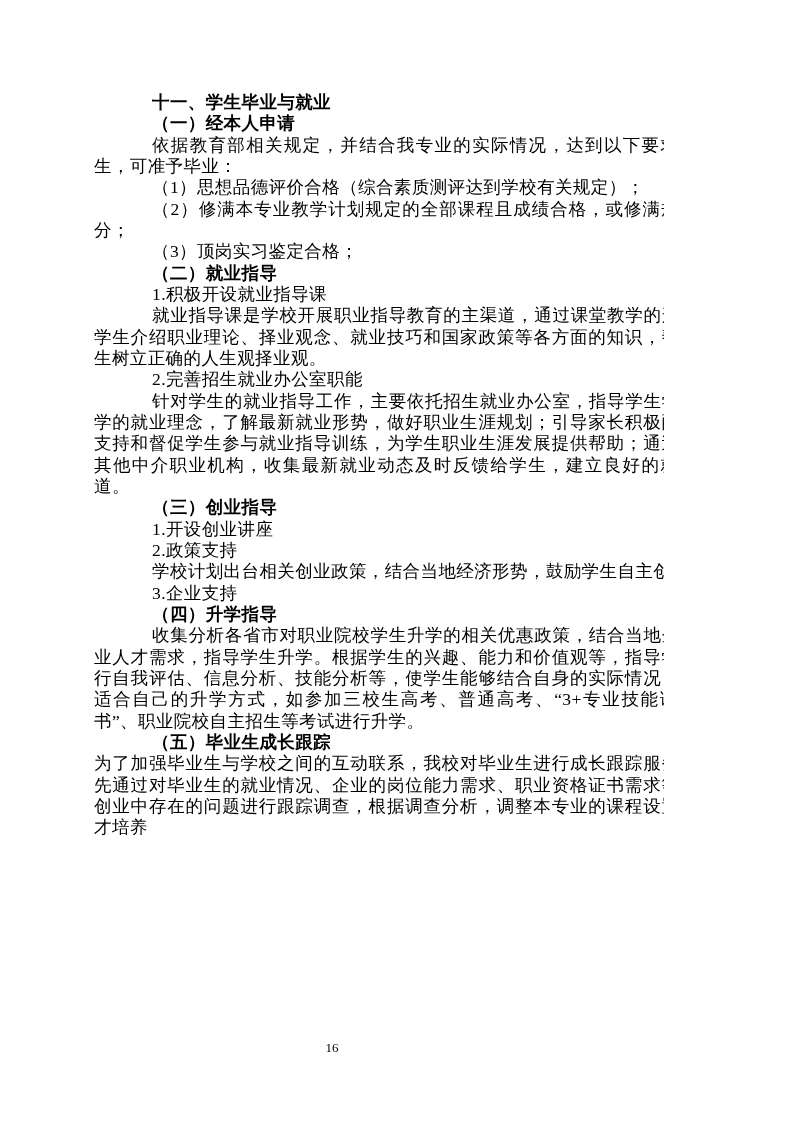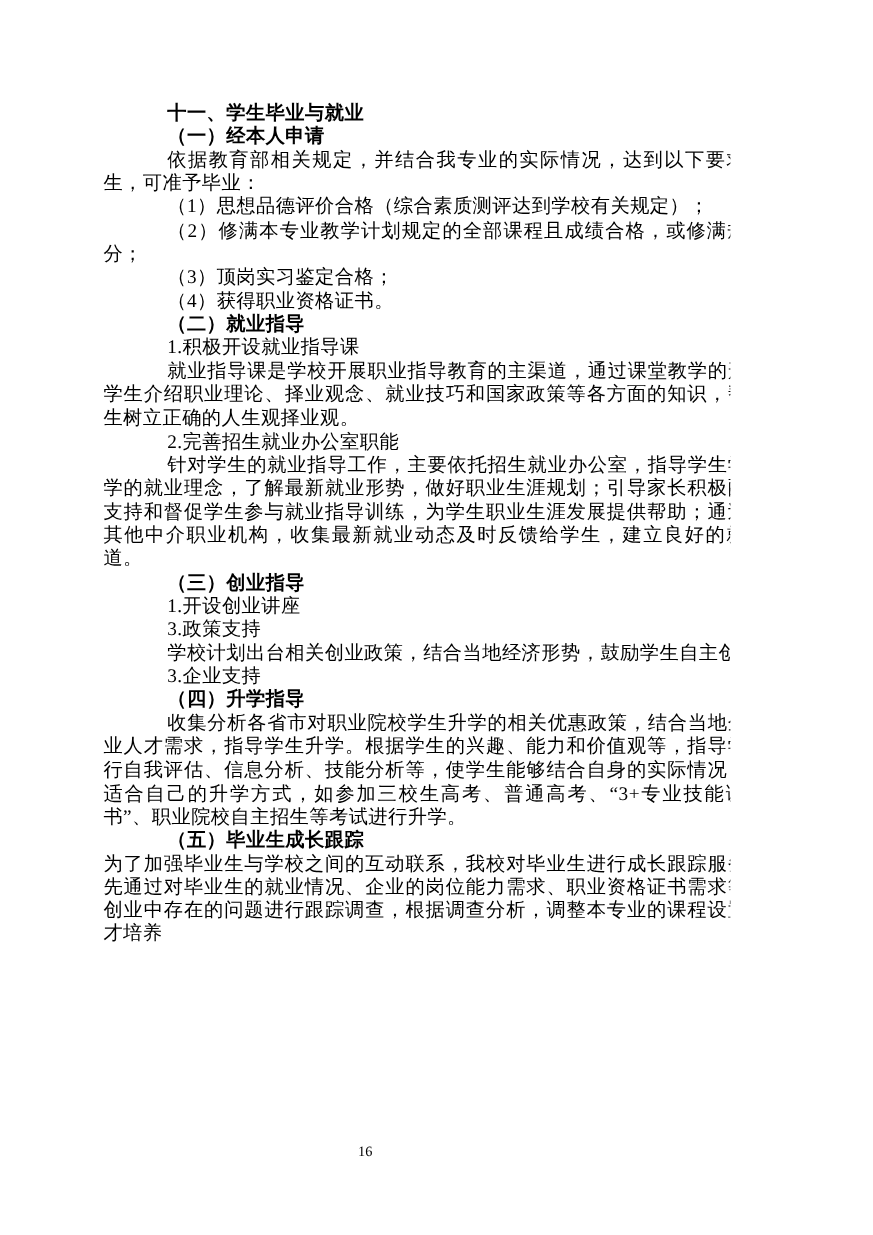--- a/index.html
+++ b/index.html
@@ -61,29 +61,28 @@
 <body>
 
 <div class="page">
   <main class="content" id="doc-content">
       <p class="heading">十一、学生毕业与就业</p>
       <p class="heading">（一）经本人申请</p>
       <p class="body">依据教育部相关规定，并结合我专业的实际情况，达到以下要求的学生，可准予毕业：</p>
       <p class="body">（1）思想品德评价合格（综合素质测评达到学校有关规定）；</p>
       <p class="body">（2）修满本专业教学计划规定的全部课程且成绩合格，或修满规定学分；</p>
       <p class="body">（3）顶岗实习鉴定合格；</p>
-      <p class="body">（4）获得职业资格证书。</p>
       <p class="heading">（二）就业指导</p>
       <p class="body">1.积极开设就业指导课</p>
       <p class="body">就业指导课是学校开展职业指导教育的主渠道，通过课堂教学的形式向学生介绍职业理论、择业观念、就业技巧和国家政策等各方面的知识，帮助学生树立正确的人生观择业观。</p>
       <p class="body">2.完善招生就业办公室职能</p>
       <p class="body">针对学生的就业指导工作，主要依托招生就业办公室，指导学生学习科学的就业理念，了解最新就业形势，做好职业生涯规划；引导家长积极配合，支持和督促学生参与就业指导训练，为学生职业生涯发展提供帮助；通过联合其他中介职业机构，收集最新就业动态及时反馈给学生，建立良好的就业渠道。</p>
       <p class="heading">（三）创业指导</p>
       <p class="body">1.开设创业讲座</p>
-      <p class="body">3.政策支持</p>
+      <p class="body">2.政策支持</p>
       <p class="body">学校计划出台相关创业政策，结合当地经济形势，鼓励学生自主创业。</p>
       <p class="body">3.企业支持</p>
       <p class="heading">（四）升学指导</p>
       <p class="body">收集分析各省市对职业院校学生升学的相关优惠政策，结合当地企业行业人才需求，指导学生升学。根据学生的兴趣、能力和价值观等，指导学生进行自我评估、信息分析、技能分析等，使学生能够结合自身的实际情况，确定适合自己的升学方式，如参加三校生高考、普通高考、“3+专业技能课程证书”、职业院校自主招生等考试进行升学。</p>
       <p class="heading">（五）毕业生成长跟踪</p>
       <p class="body flush">为了加强毕业生与学校之间的互动联系，我校对毕业生进行成长跟踪服务。首先通过对毕业生的就业情况、企业的岗位能力需求、职业资格证书需求等以及创业中存在的问题进行跟踪调查，根据调查分析，调整本专业的课程设置、人才培养</p>
     </main>
   <footer class="page-footer">
     <span class="page-number">16</span>
   </footer>

